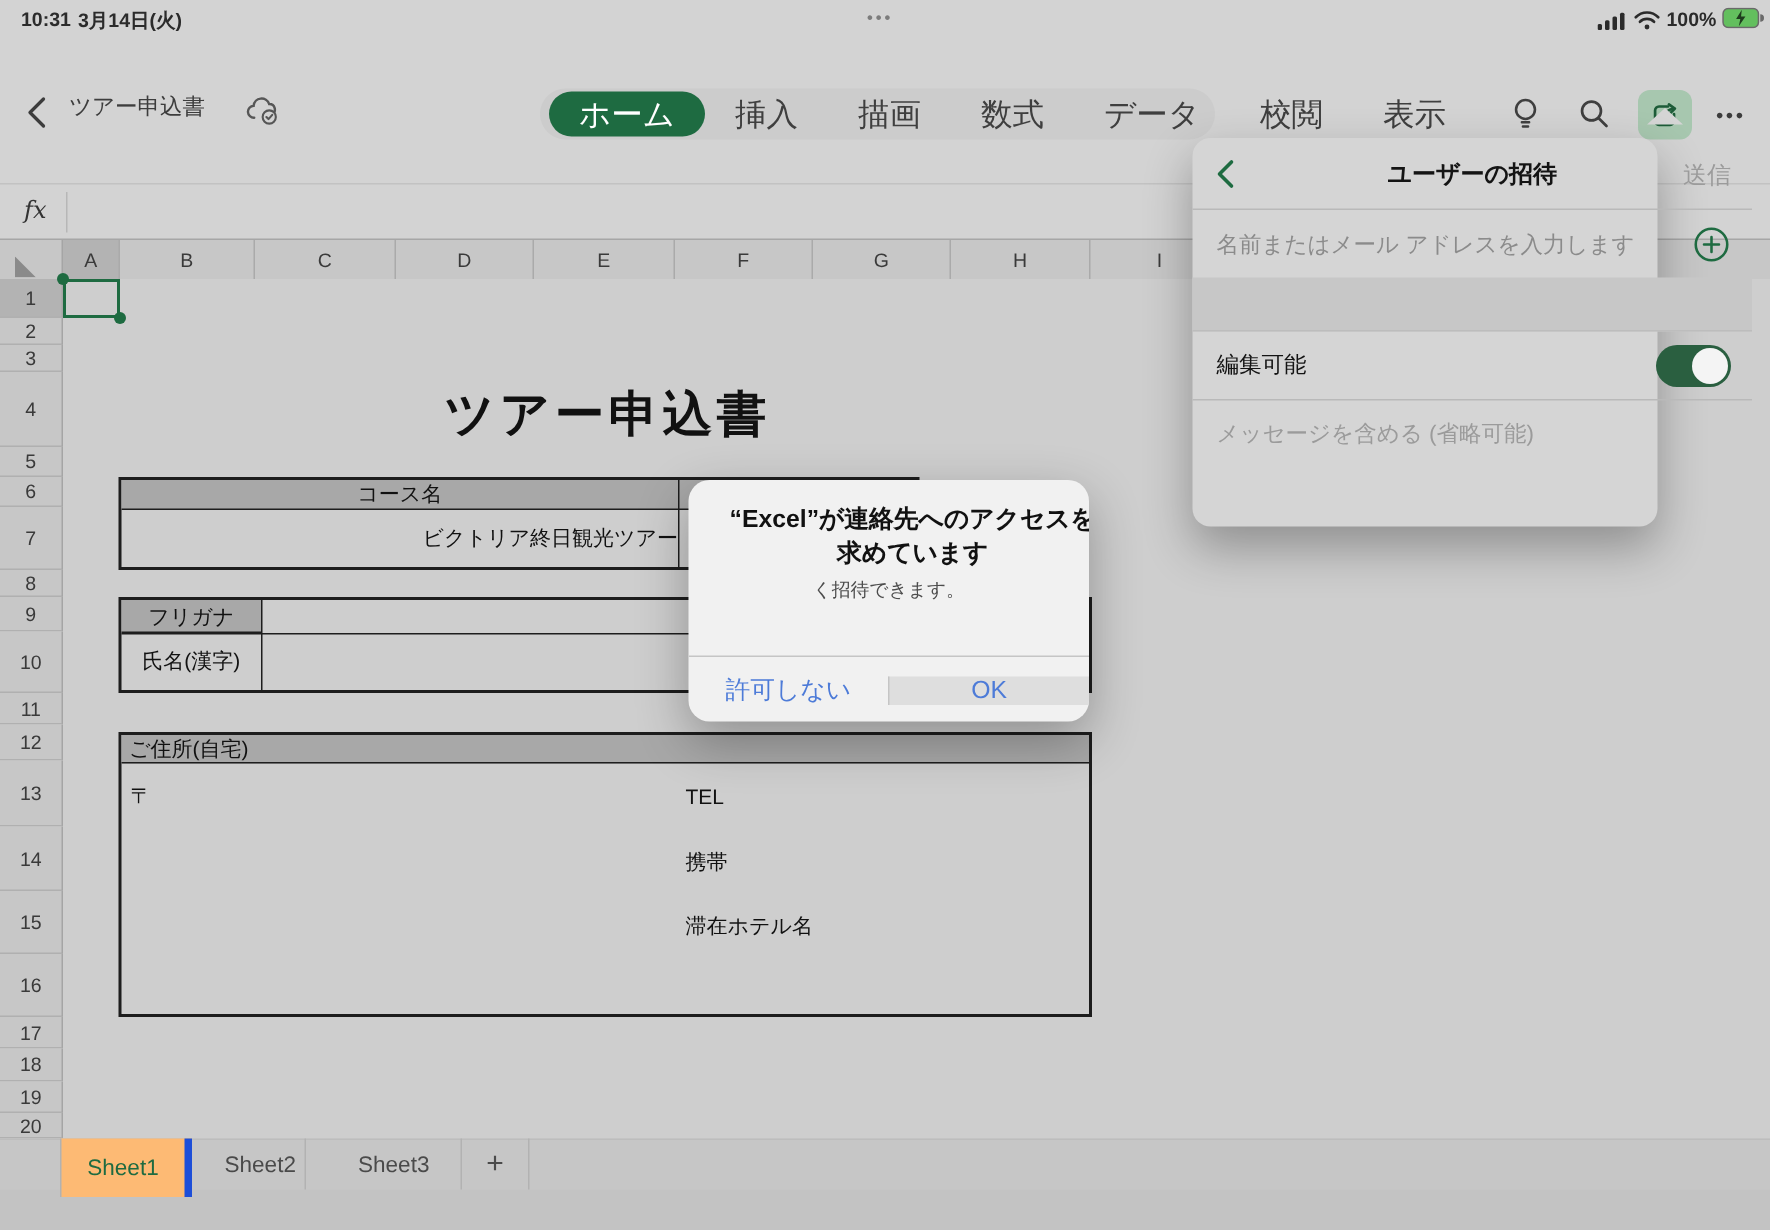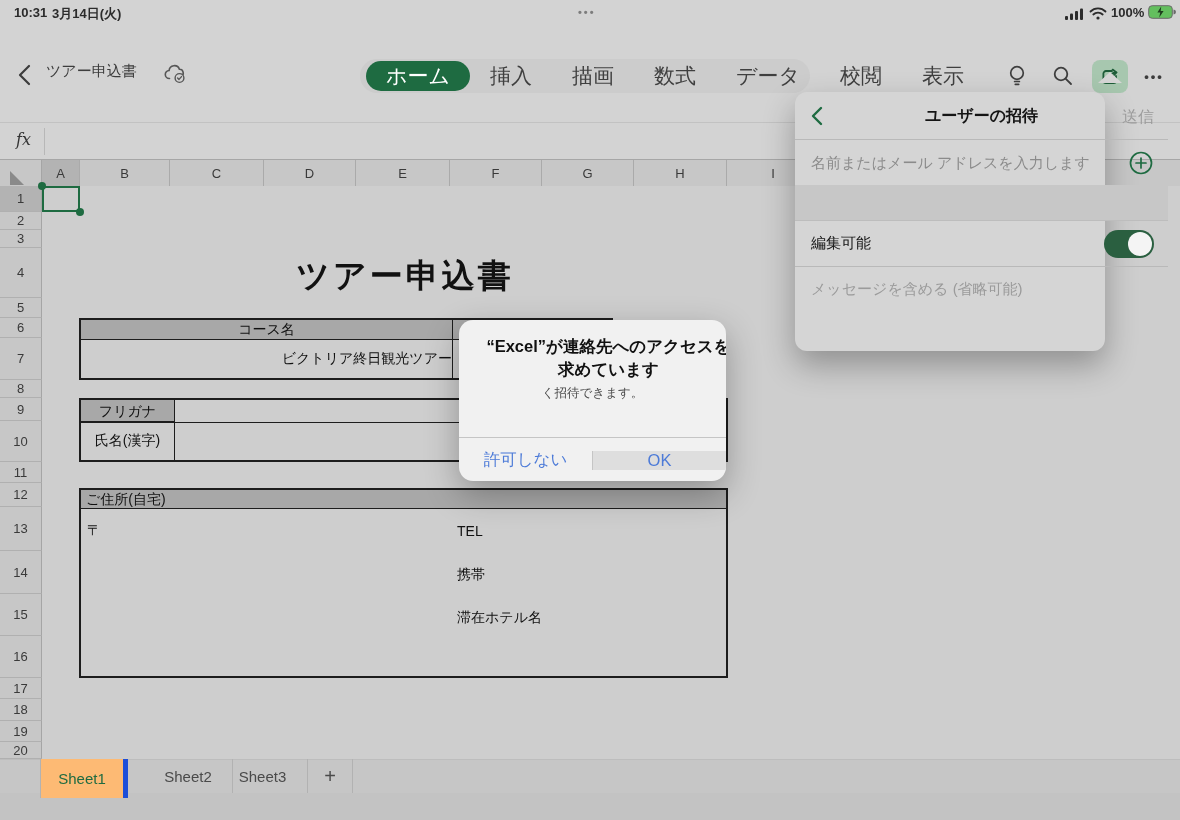--- a/index.html
+++ b/index.html
@@ -278,21 +278,21 @@
   <div class="abs fcell" style="left:6px;top:32px;">〒</div>
   <div class="abs fcell" style="left:376px;top:33px;">TEL</div>
   <div class="abs fcell" style="left:376px;top:76px;">携帯</div>
   <div class="abs fcell" style="left:376px;top:119px;">滞在ホテル名</div>
 </div>
 
 <div class="abs" id="tabbar"></div>
 <div class="abs" id="below-tabs"></div>
 <div id="sheet-tabs">
     <div class="sheet-tab active" style="left: 40px; width: 88px;">Sheet1</div>
-    <div class="sheet-tab" style="left: 128px; width: 105px; padding-left: 16px;">Sheet2</div>
+    <div class="sheet-tab" style="left: 128px; width: 76px; padding-left: 16px;">Sheet2</div>
     <div class="sheet-tab" style="left: 218px; width: 90px;">Sheet3</div>
   </div>
 <div class="abs" id="tab-plus" style="left:308px;width:45px;">+</div>
 
 <div class="abs" id="alert">
   <div class="abs" id="alert-title">
     <div>“Excel”が連絡先へのアクセスを</div>
     <div>求めています</div>
   </div>
   <div class="abs" id="alert-body">

